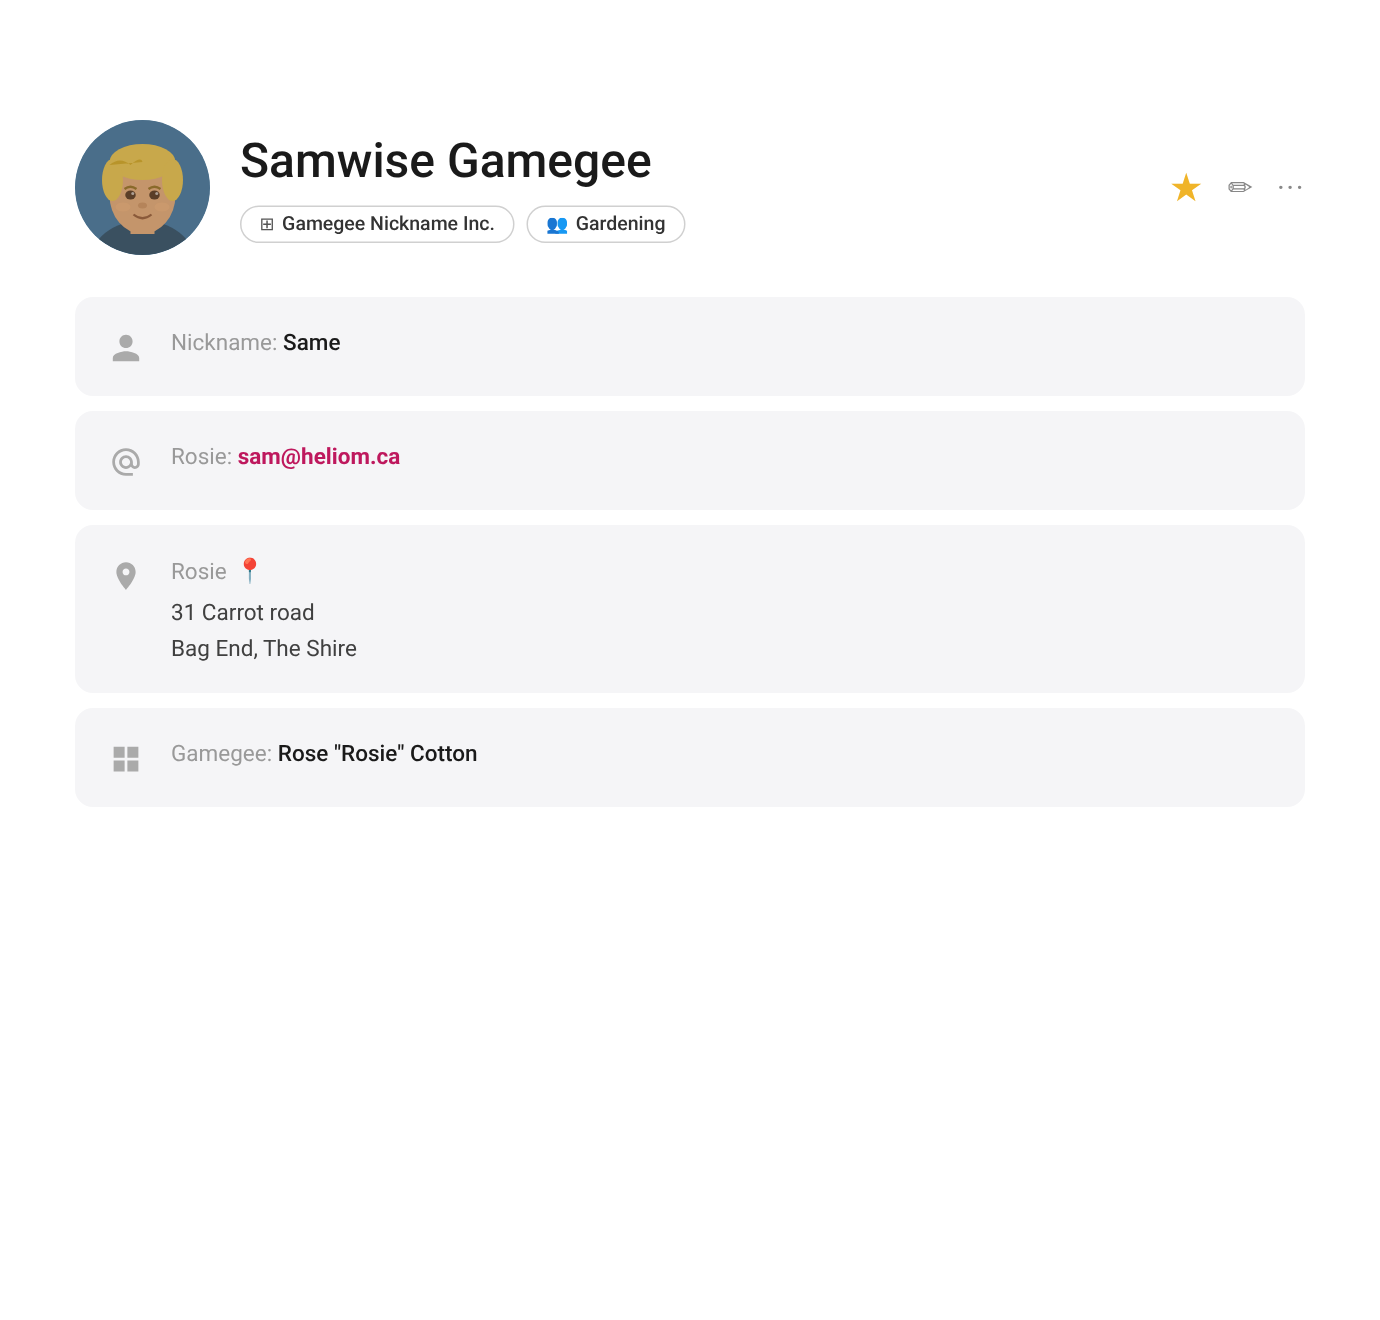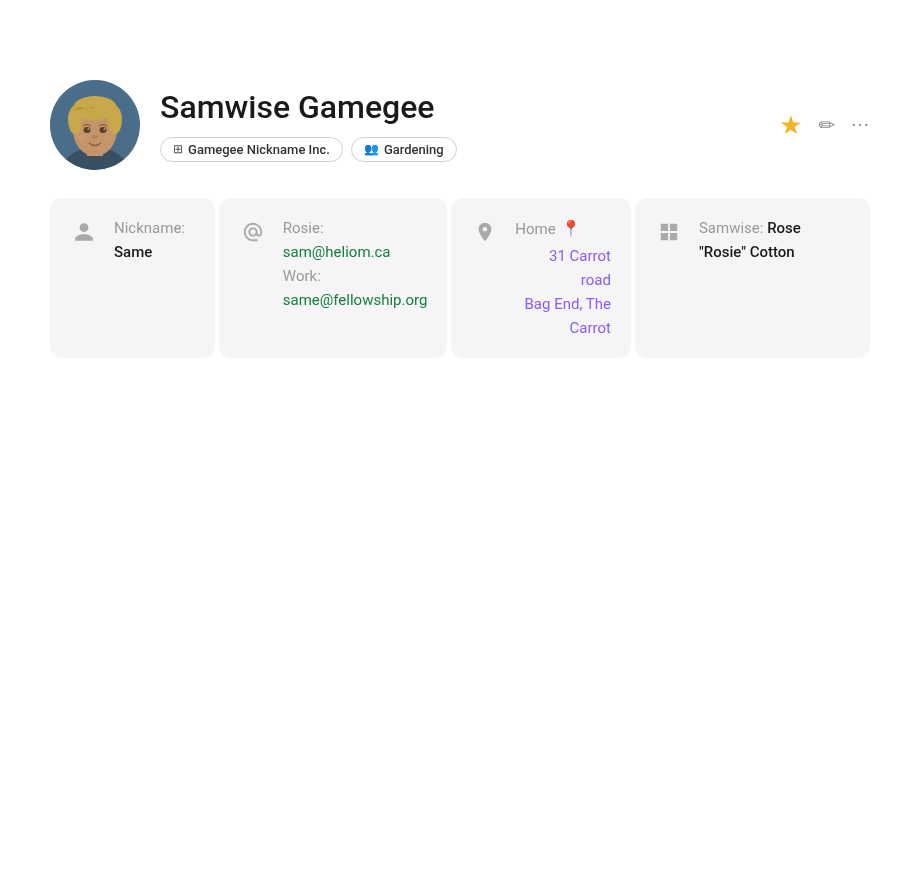--- a/index.html
+++ b/index.html
@@ -108,21 +108,21 @@
     .more-icon {
       font-size: 20px;
       color: #888;
       cursor: pointer;
       letter-spacing: 1px;
     }
 
     
     .fields {
       display: flex;
-      flex-direction: row;
+      flex-direction: column;
       gap: 2px;
     }
 
     .field-row {
       display: flex;
       align-items: flex-start;
       gap: 16px;
       background: #f5f5f7;
       border-radius: 12px;
       padding: 18px 20px;
@@ -152,28 +152,27 @@
       font-size: 15px;
     }
 
     .field-value {
       color: #1a1a1a;
       font-size: 15px;
       font-weight: 500;
     }
 
     .field-value.email {
-      color: #15803d;
+      color: #be185d;
+      font-weight: 700;
+    }
+
+    .field-value.address {
+      color: #404040;
       font-weight: 400;
-    }
-
-    .field-value.address {
-      color: #8b5cf6;
-      font-weight: 400;
-      text-align: right;
     }
 
     .address-label-row {
       display: flex;
       align-items: center;
       gap: 6px;
       color: #999;
       font-size: 15px;
       margin-bottom: 2px;
     }
@@ -285,53 +284,49 @@
       <div class="field-icon at-icon">
         <svg viewBox="0 0 24 24" xmlns="http://www.w3.org/2000/svg">
           <path d="M12 2C6.48 2 2 6.48 2 12s4.48 10 10 10h5v-2h-5c-4.34 0-8-3.66-8-8s3.66-8 8-8 8 3.66 8 8v1.43c0 .79-.71 1.57-1.5 1.57s-1.5-.78-1.5-1.57V12c0-2.76-2.24-5-5-5s-5 2.24-5 5 2.24 5 5 5c1.38 0 2.64-.56 3.54-1.47.65.89 1.77 1.47 2.96 1.47 1.97 0 3.5-1.6 3.5-3.57V12c0-5.52-4.48-10-10-10zm0 13c-1.66 0-3-1.34-3-3s1.34-3 3-3 3 1.34 3 3-1.34 3-3 3z"></path>
         </svg>
       </div>
       <div class="field-content">
         <div>
           <span class="field-label">Rosie:</span>
           <span class="field-value email">sam@heliom.ca</span>
         </div>
-        <div>
-          <span class="field-label">Work:</span>
-          <span class="field-value email">same@fellowship.org</span>
-        </div>
       </div>
     </div>
 
     <div class="divider"></div>
 
     <div class="field-row">
       <div class="field-icon location-icon">
         <svg viewBox="0 0 24 24" xmlns="http://www.w3.org/2000/svg">
           <path d="M12 2C8.13 2 5 5.13 5 9c0 5.25 7 13 7 13s7-7.75 7-13c0-3.87-3.13-7-7-7zm0 9.5c-1.38 0-2.5-1.12-2.5-2.5s1.12-2.5 2.5-2.5 2.5 1.12 2.5 2.5-1.12 2.5-2.5 2.5z"></path>
         </svg>
       </div>
       <div class="field-content">
         <div class="address-label-row">
-          <span class="field-label">Home</span>
+          <span class="field-label">Rosie</span>
           <span class="map-pin-icon">📍</span>
         </div>
         <div class="field-value address">31 Carrot road</div>
-        <div class="field-value address">Bag End, The Carrot</div>
+        <div class="field-value address">Bag End, The Shire</div>
       </div>
     </div>
 
     <div class="divider"></div>
 
     <div class="field-row">
       <div class="field-icon grid-icon">
         <svg viewBox="0 0 24 24" xmlns="http://www.w3.org/2000/svg">
           <path d="M3 3h8v8H3V3zm0 10h8v8H3v-8zm10-10h8v8h-8V3zm0 10h8v8h-8v-8z"></path>
         </svg>
       </div>
       <div class="field-content">
-        <span class="field-label">Samwise:</span>
+        <span class="field-label">Gamegee:</span>
         <span class="field-value">Rose "Rosie" Cotton</span>
       </div>
     </div>
 
   </div>
 </div>
 
 </body></html>

